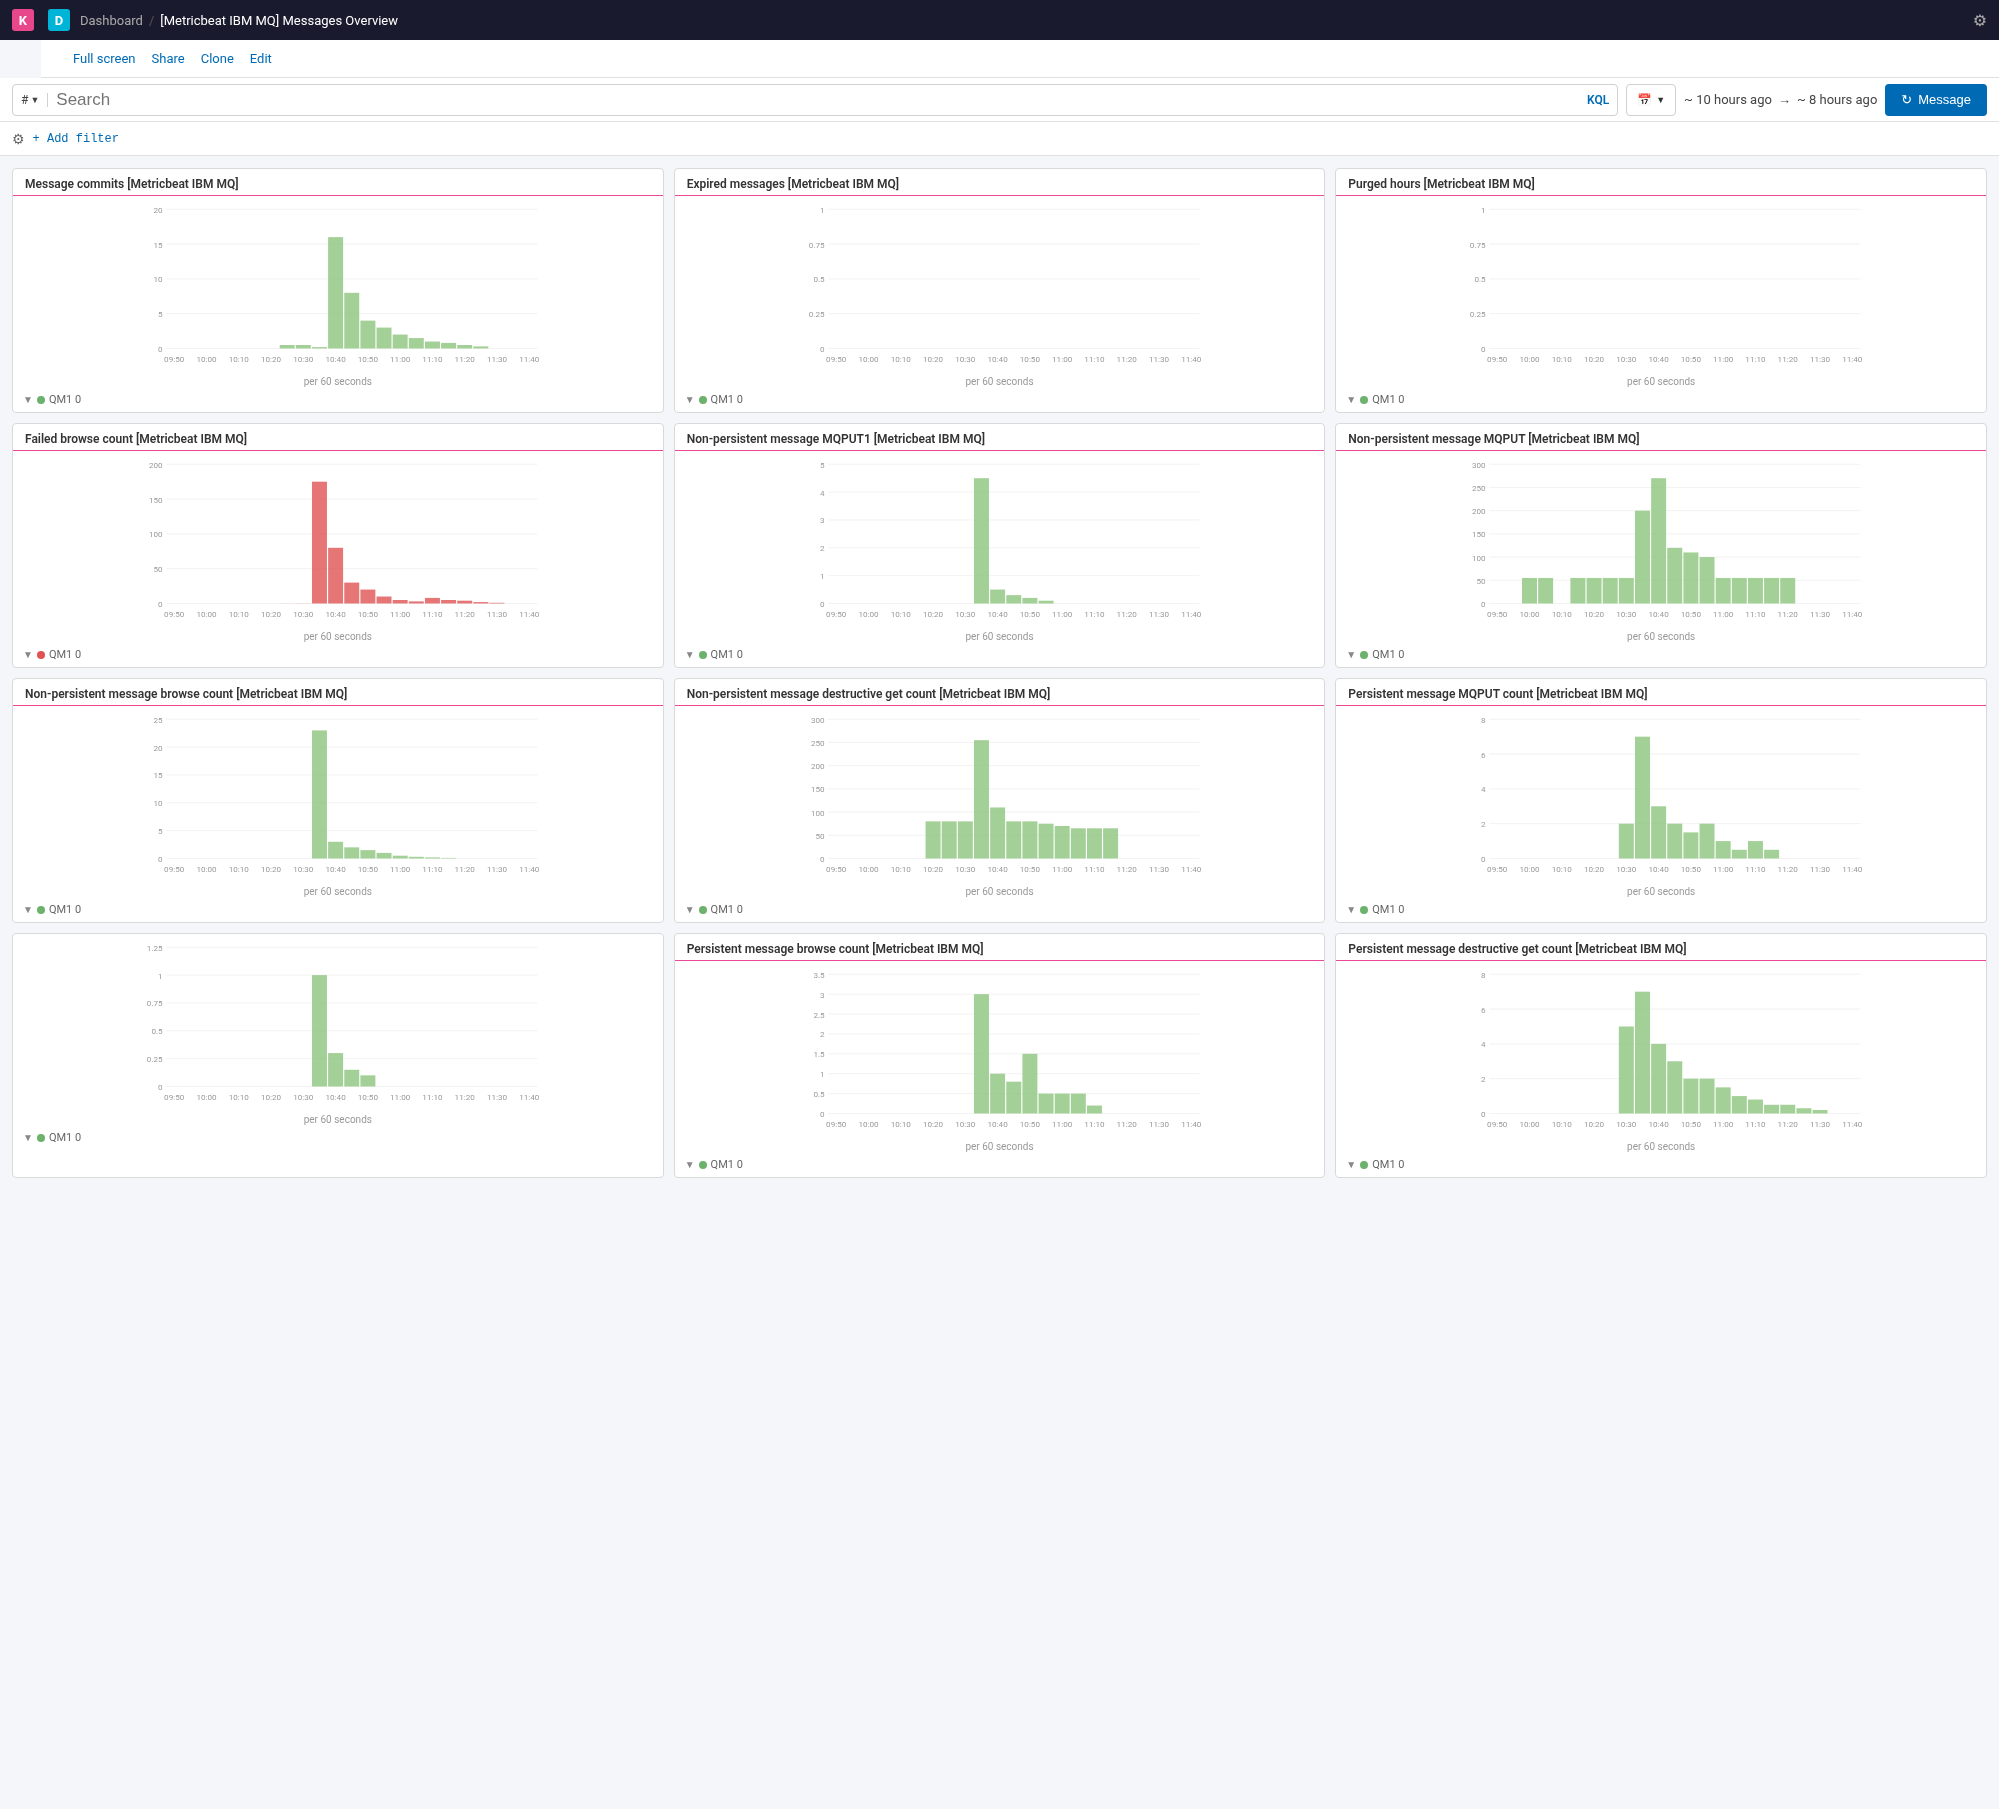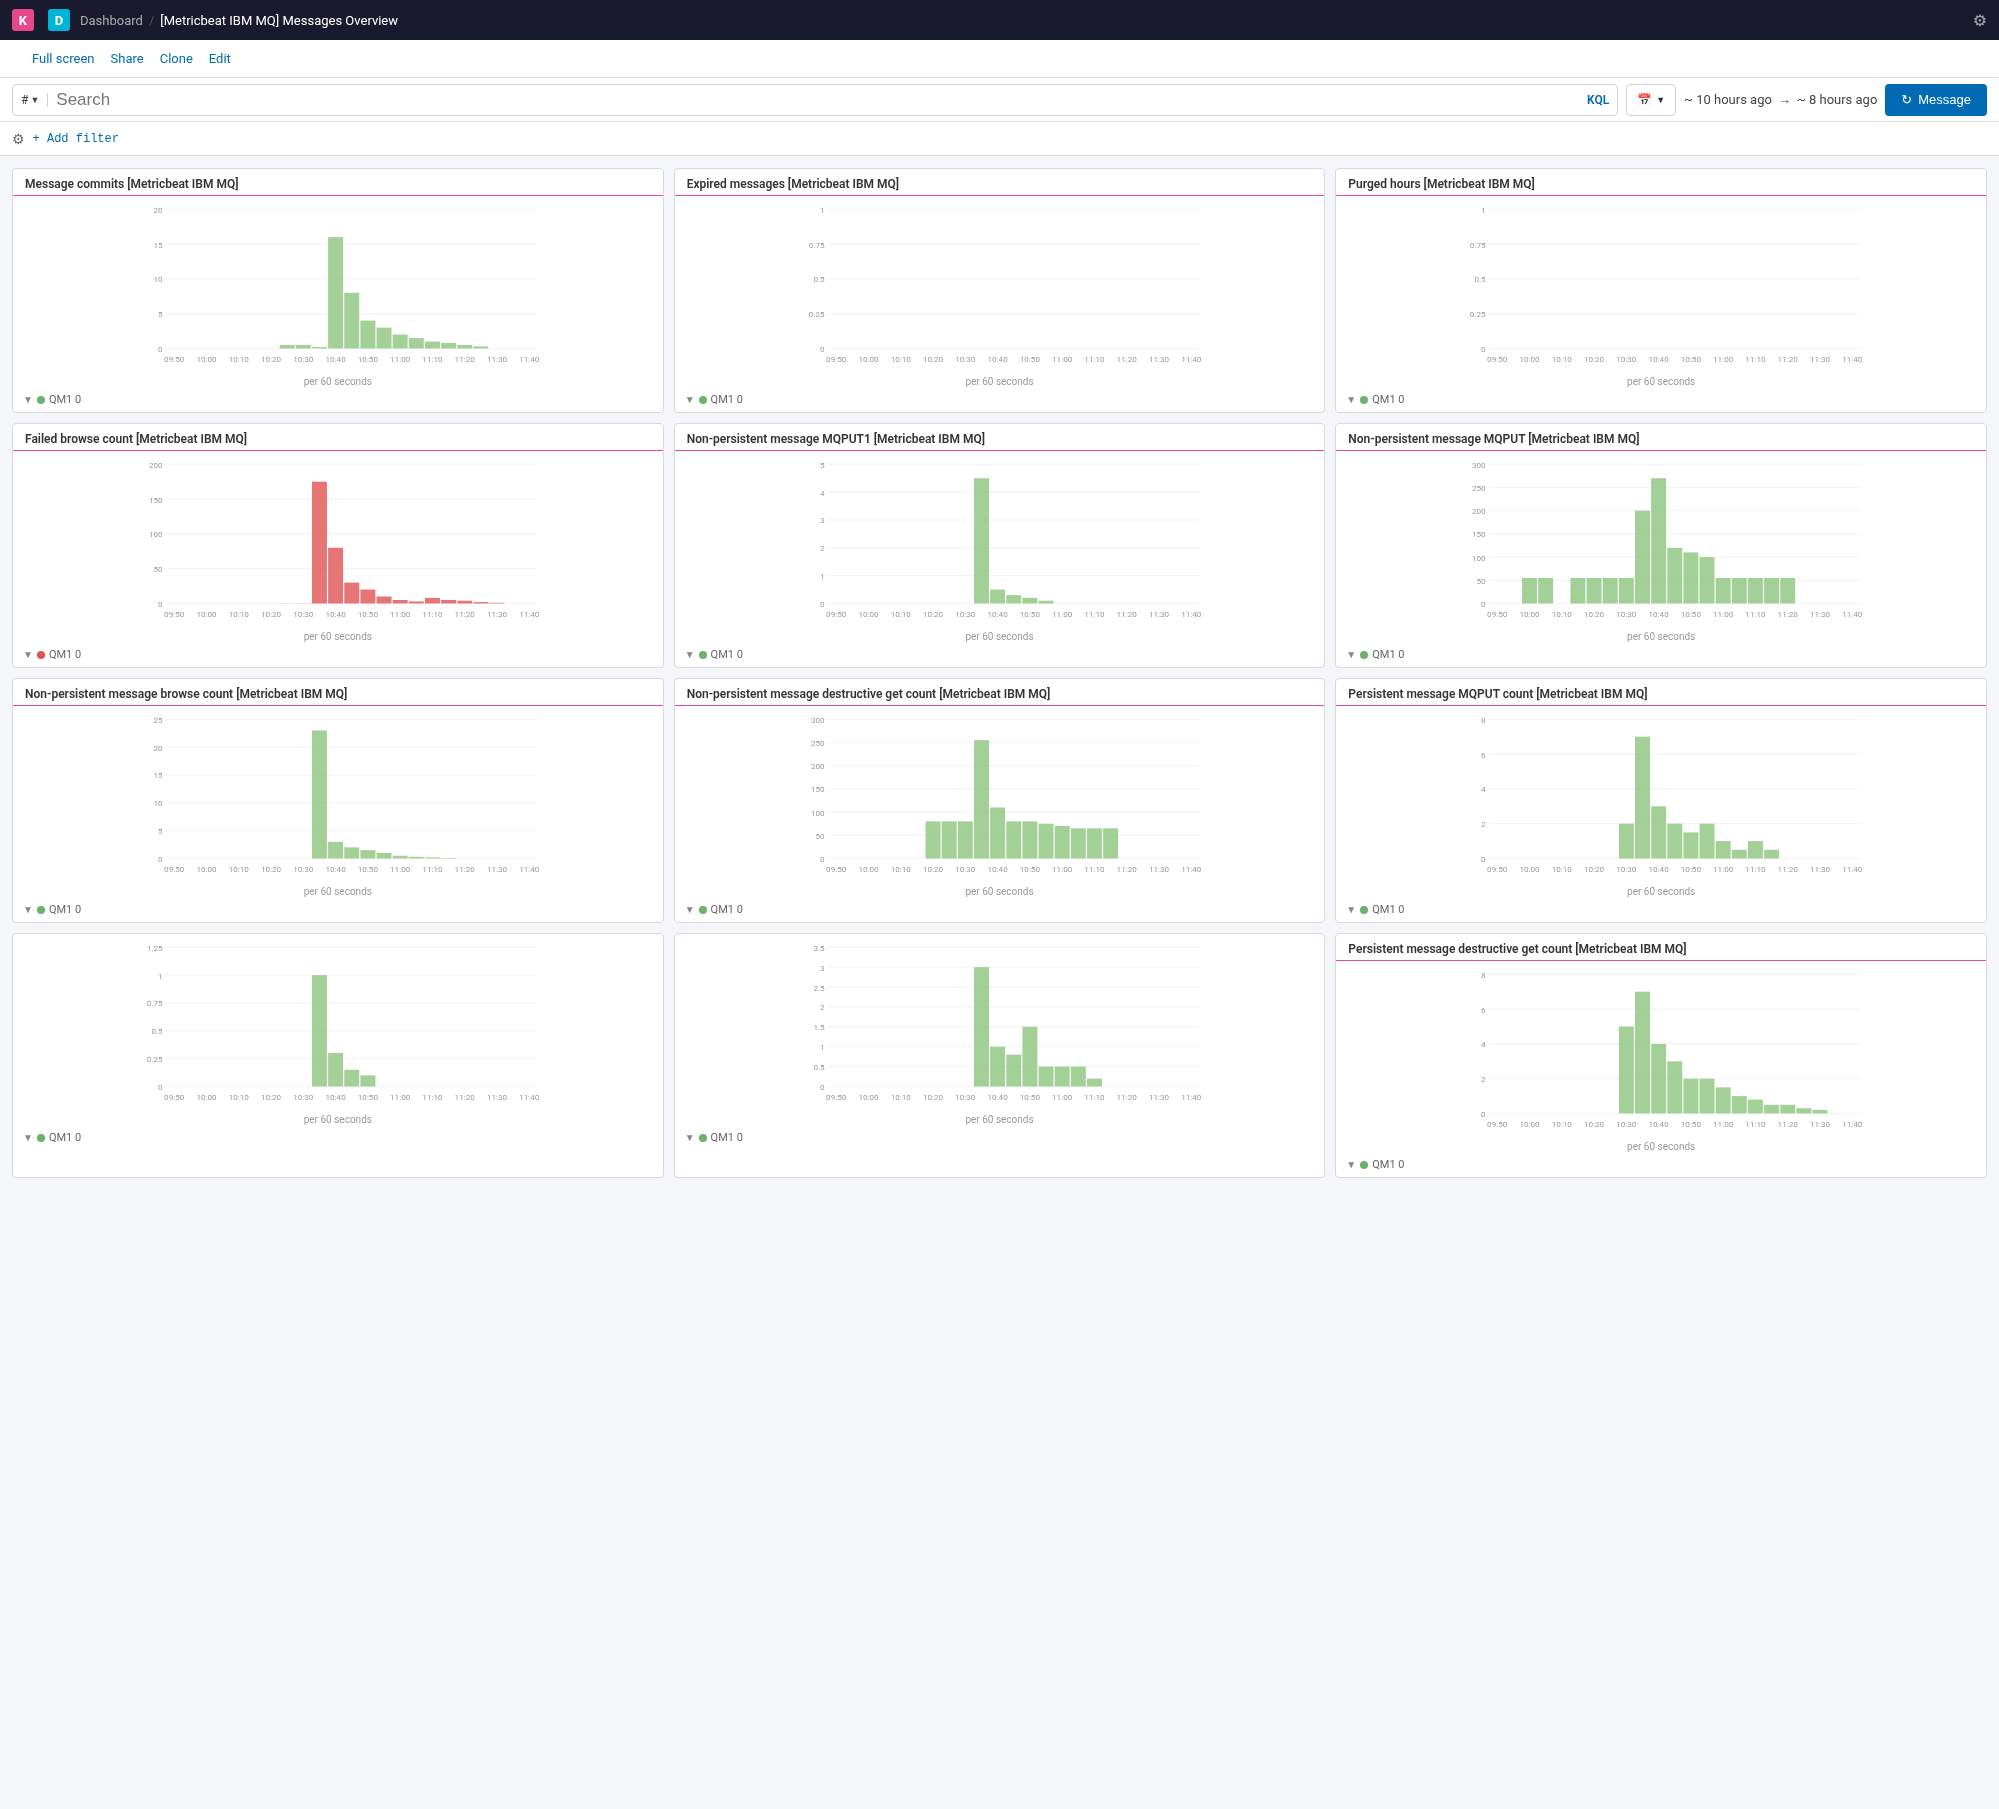--- a/index.html
+++ b/index.html
@@ -14,21 +14,21 @@
     .nav-logo-d { background: #00b4d8; color: #fff; font-weight: bold; font-size: 13px; border-radius: 3px; width: 22px; height: 22px; display: flex; align-items: center; justify-content: center; margin-left: 4px; }
     .nav-breadcrumb { color: #aaa; font-size: 13px; display: flex; align-items: center; gap: 6px; justify-content: center; }
     .nav-breadcrumb .sep { color: #555; }
     .nav-breadcrumb .title { color: #fff; font-size: 13px; }
     .nav-right { margin-left: auto; }
     .nav-gear { color: #aaa; font-size: 16px; cursor: pointer; }
 
     
     .sub-nav {
       display: flex; align-items: center; height: 38px; background: #fff;
-      padding: 0 32px; gap: 16px; border-bottom: 1px solid #e0e0e0;
+      padding: 0 32px; gap: 16px; border-bottom: 1px solid #e0e0e0; margin-left: 41px;
     }
     .sub-nav a { color: #006bb4; font-size: 13px; text-decoration: none; cursor: pointer; }
 
     
     .filter-bar {
       display: flex; align-items: center; height: 44px; background: #fff;
       padding: 0 12px; gap: 8px; border-bottom: 1px solid #e0e0e0;
     }
     .search-box {
       display: flex; align-items: center; border: 1px solid #d0d0d0; border-radius: 4px;
@@ -567,20 +567,21 @@
         </svg>
       </div>
       <div class="per-label">per 60 seconds</div>
       <div class="chart-footer">
     <span class="chevron">▼</span>
     <span class="legend-dot green"></span>
     <span>QM1 0</span>
   </div>
     </div>
     <div class="chart-panel">
+      <div class="chart-title">Persistent message browse count [Metricbeat IBM MQ]</div>
       <div class="chart-area">
         <svg viewBox="0 0 360 150" width="100%" height="100%" style="display:block;">
           <line x1="32" x2="352" y1="8" y2="8" stroke="#e8e8e8" stroke-width="0.5"></line>
           <text x="29" y="11" text-anchor="end" font-size="7" fill="#999">3.5</text>
           <line x1="32" x2="352" y1="25.142857142857142" y2="25.142857142857142" stroke="#e8e8e8" stroke-width="0.5"></line>
           <text x="29" y="28.142857142857142" text-anchor="end" font-size="7" fill="#999">3</text>
           <line x1="32" x2="352" y1="42.285714285714285" y2="42.285714285714285" stroke="#e8e8e8" stroke-width="0.5"></line>
           <text x="29" y="45.285714285714285" text-anchor="end" font-size="7" fill="#999">2.5</text>
           <line x1="32" x2="352" y1="59.42857142857142" y2="59.42857142857142" stroke="#e8e8e8" stroke-width="0.5"></line>
           <text x="29" y="62.42857142857142" text-anchor="end" font-size="7" fill="#999">2</text>

